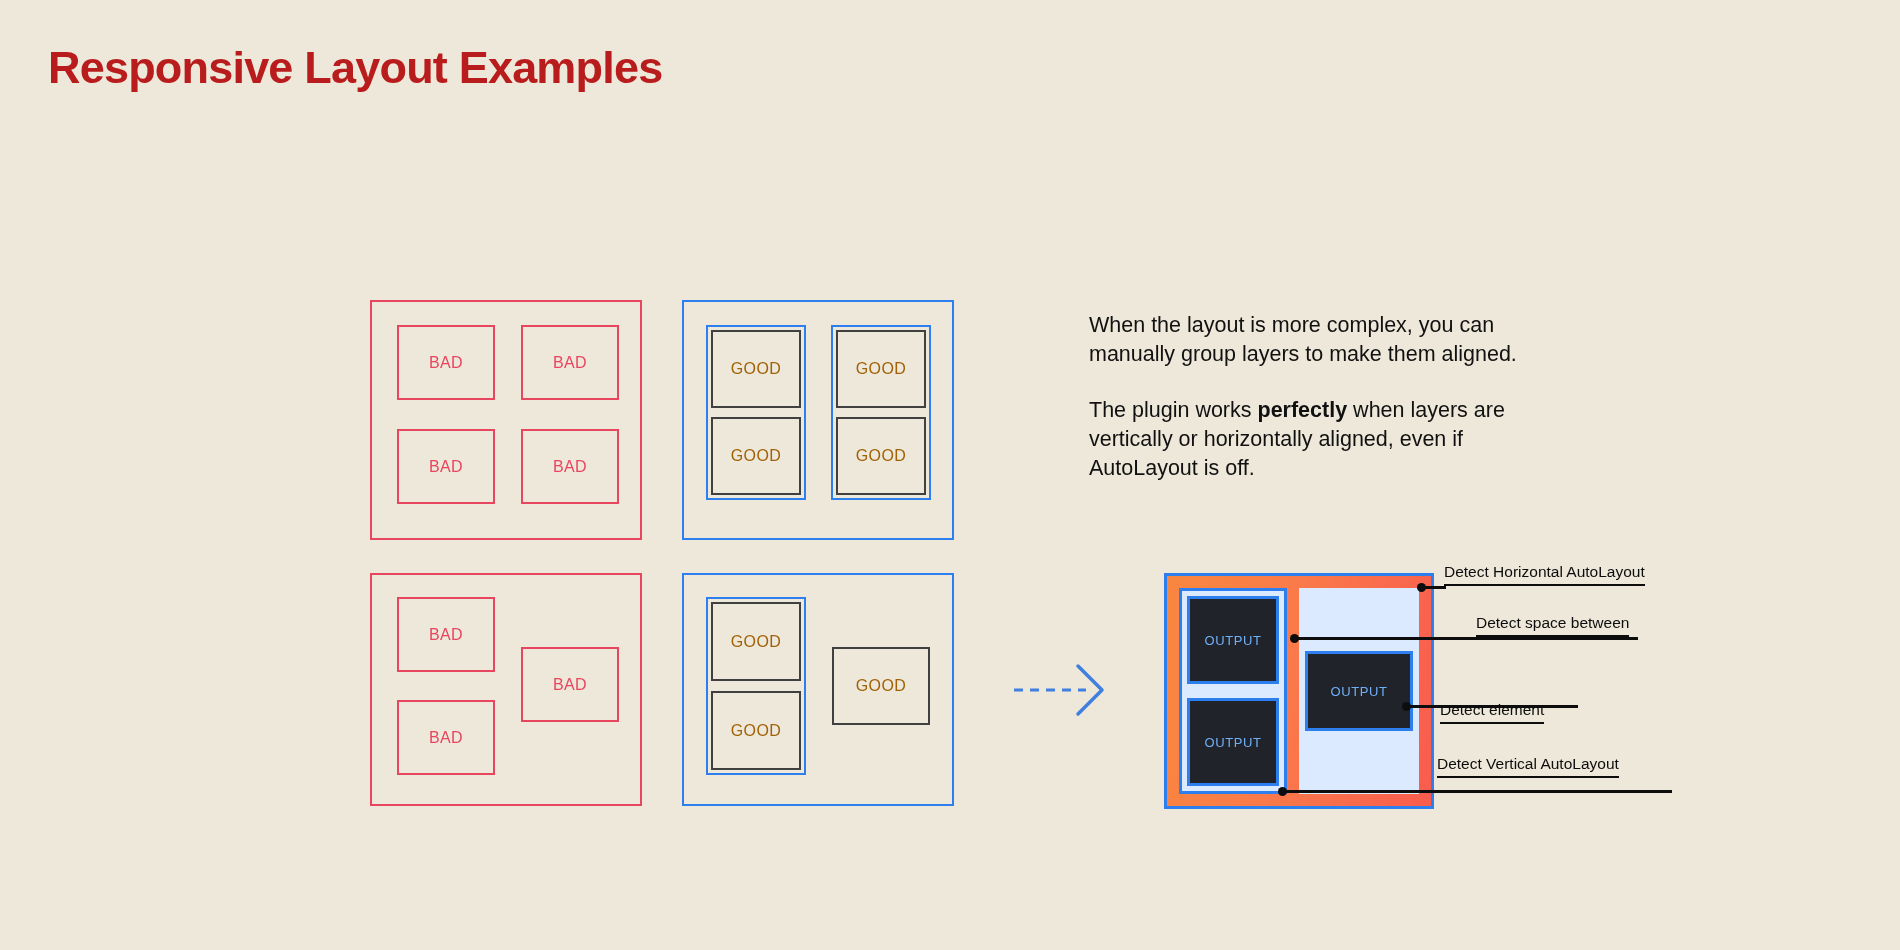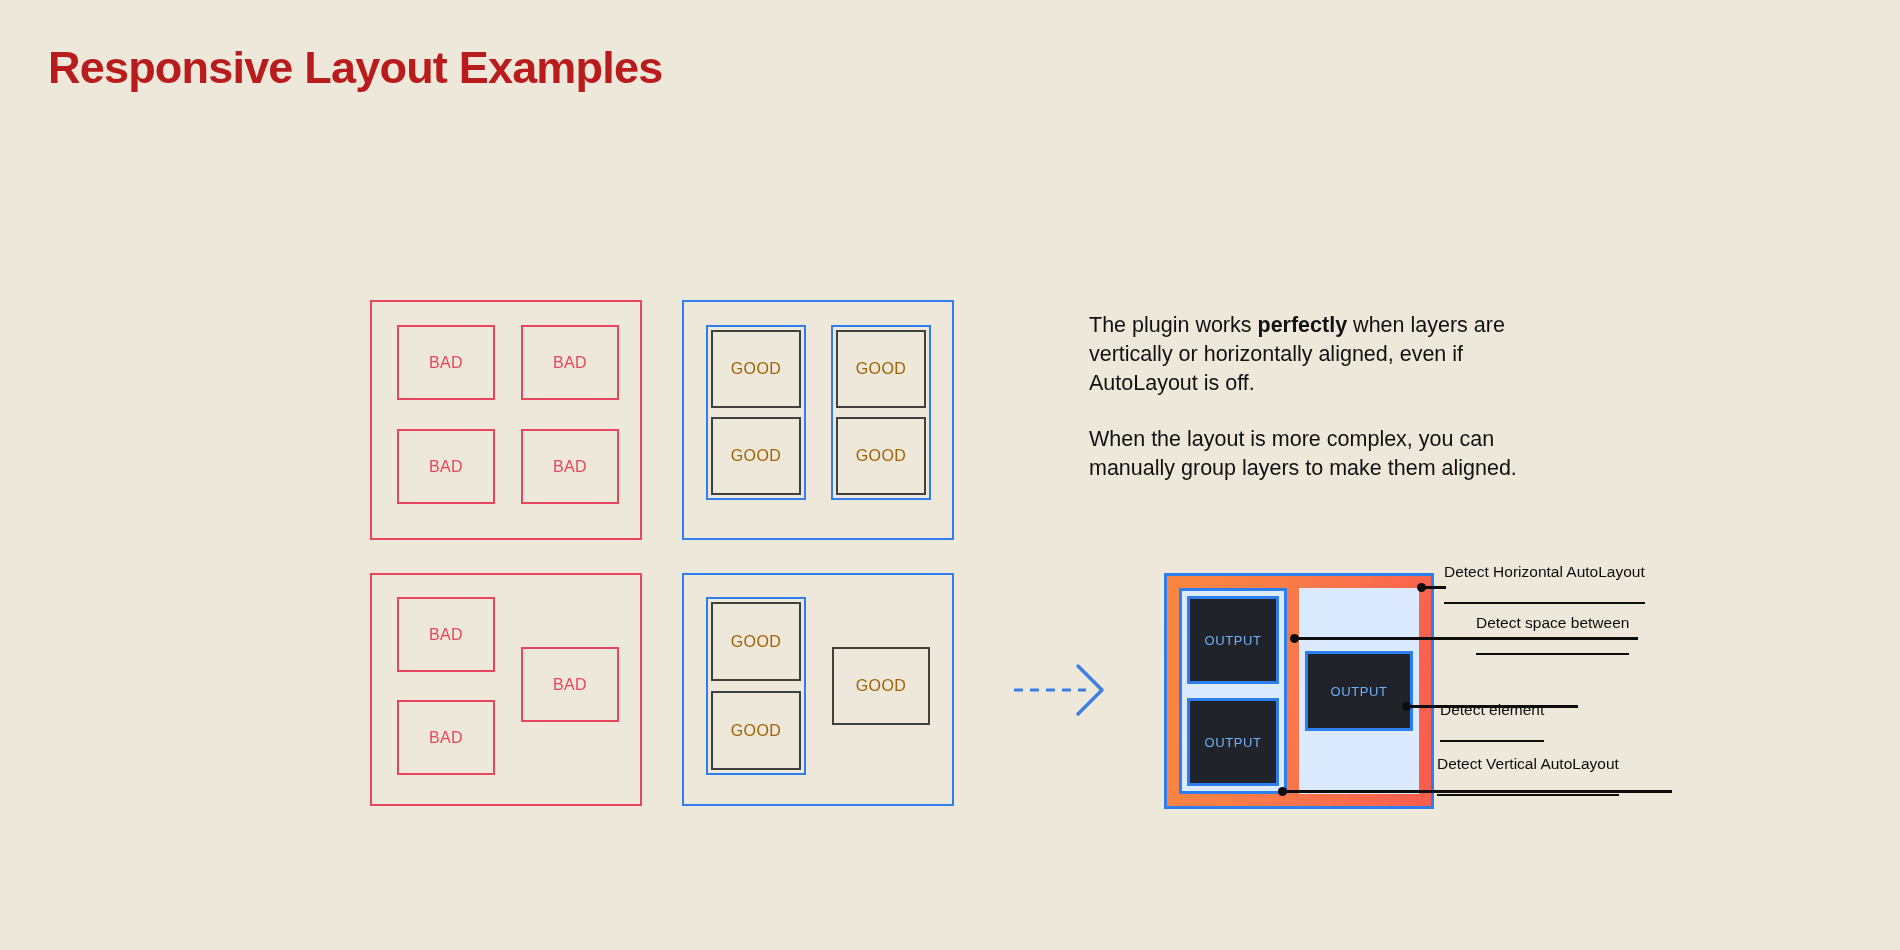--- a/index.html
+++ b/index.html
@@ -128,21 +128,21 @@
   }
   .col-left .out-box { height: 88px; }
   .col-right .out-box { width: 108px; height: 80px; }
 
   
   .callout {
     position: absolute;
     font-size: 15.5px;
     color: #0d0d0d;
     white-space: nowrap;
-    padding-bottom: 21px;
+    padding-bottom: 3px;
     border-bottom: 2.5px solid #0d0d0d;
   }
   .leader {
     position: absolute;
     height: 2.5px;
     background: #0d0d0d;
   }
   .dot {
     position: absolute;
     width: 9px;
@@ -187,22 +187,22 @@
   </div>
   <div class="cell cell-good" style="position:absolute; left:148px; top:72px; width:98px; height:78px;">GOOD</div>
 </div>
 
 <svg class="arrow-svg" style="left:1012px; top:660px;" width="96" height="60" viewBox="0 0 96 60">
   <line x1="2" y1="30" x2="74" y2="30" stroke="#3f7fe0" stroke-width="3" stroke-dasharray="9 7"></line>
   <polyline points="66,6 90,30 66,54" fill="none" stroke="#3f7fe0" stroke-width="3.5" stroke-linecap="round" stroke-linejoin="round"></polyline>
 </svg>
 
 <div class="copy">
+  <p>When the layout is more complex, you can manually group layers to make them aligned.</p>
   <p><span>The plugin works </span><b>perfectly</b><span> when layers are vertically or horizontally aligned, even if AutoLayout is off.</span></p>
-  <p>When the layout is more complex, you can manually group layers to make them aligned.</p>
 </div>
 
 <div class="output-panel">
   <div class="col-left">
     <div class="out-box">OUTPUT</div>
     <div class="out-box">OUTPUT</div>
   </div>
   <div class="col-right">
     <div class="out-box">OUTPUT</div>
   </div>

